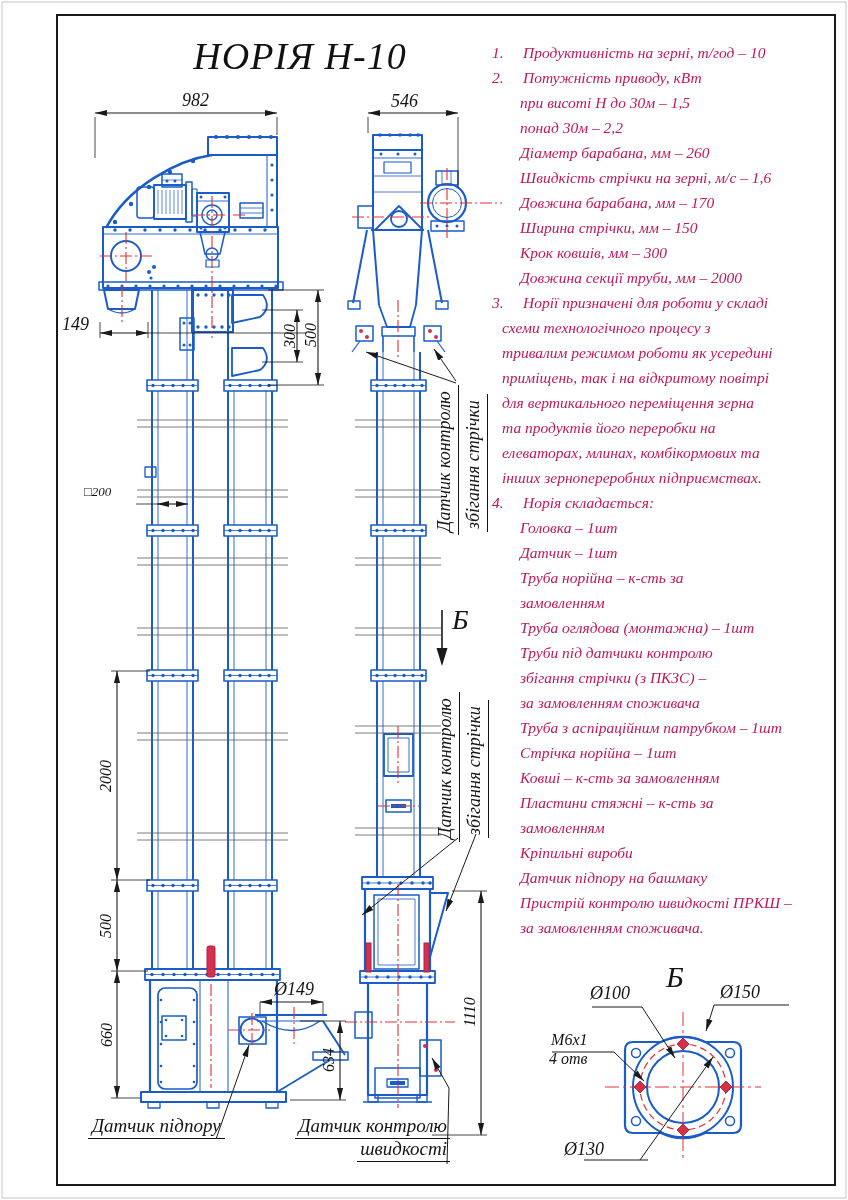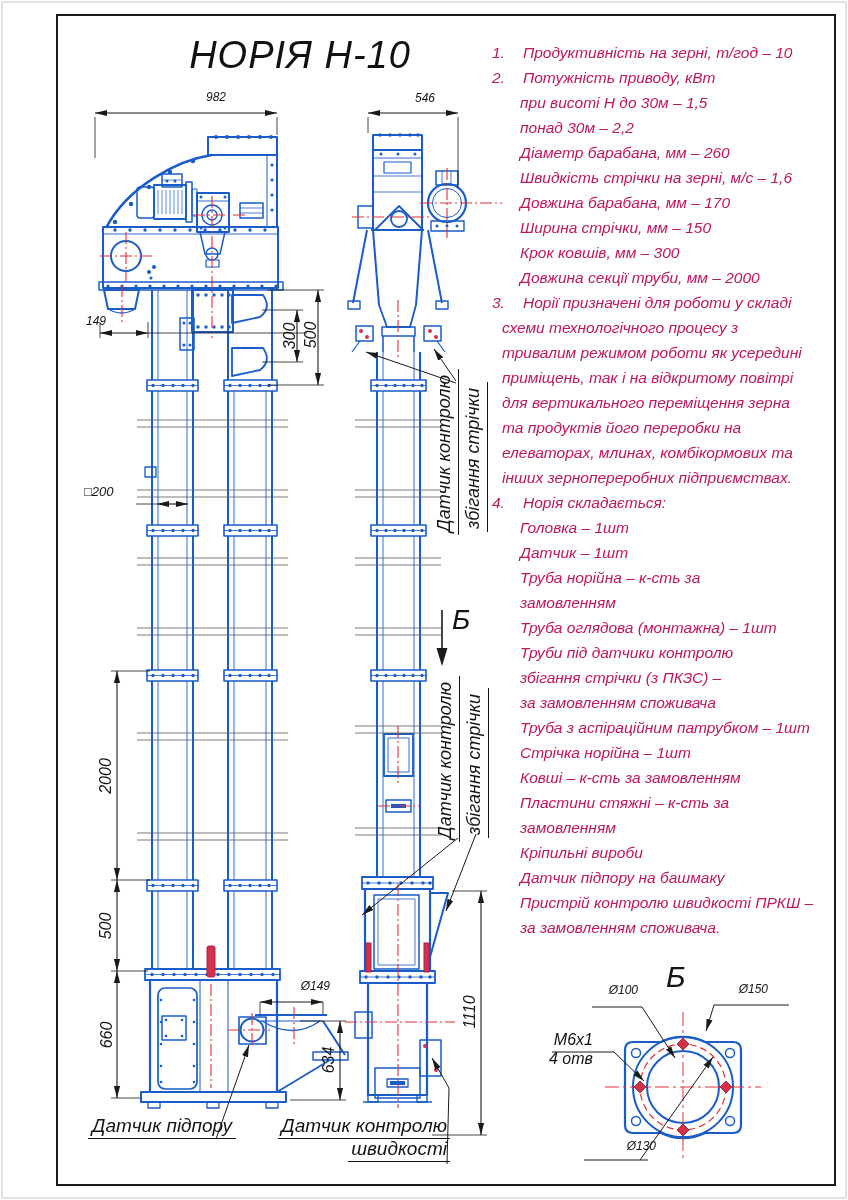--- a/index.html
+++ b/index.html
@@ -1,20 +1,20 @@
 <!DOCTYPE html>
 <html><head>
 <meta charset="utf-8">
 <style>
   html,body{margin:0;padding:0;width:848px;height:1200px;background:#fff;}
   #page{position:absolute;left:0;top:0;width:848px;height:1200px;background:#ffffff;overflow:hidden;
-        font-family:Liberation Sans, sans-serif;}
+        font-family:Liberation Serif, serif;}
   .txt{position:absolute;color:#141414;font-style:italic;white-space:nowrap;}
   #title{left:180px;top:34px;width:240px;text-align:center;font-size:38px;letter-spacing:1px;color:#111;}
-  .dim{font-size:12px;text-align:right;}
+  .dim{font-size:18px;text-align:left;}
   .rdim{transform:translate(-50%,-50%) rotate(-90deg);font-size:16px;}
   .rlabel{font-size:18px;line-height:22px;height:24px;transform-origin:left bottom;transform:rotate(-90deg);
           border-bottom:1.6px solid #141414;padding:0 6px 1px 3px;}
   .big{font-size:28px;}
   .ulab{font-size:19px;line-height:20px;border-bottom:1.6px solid #141414;padding:0 4px 2px 4px;}
   #speed-label{left:272px;top:1116px;width:178px;text-align:right;}
   #speed-label div{display:inline-block;font-size:19px;line-height:20px;border-bottom:1.6px solid #141414;
                    padding:0 3px 2px 3px;}
   #m6-label{left:549px;top:1030px;font-size:16px;line-height:19px;text-align:right;}
   #specs{position:absolute;left:492px;top:40px;width:344px;font-size:15.5px;line-height:25px;
@@ -517,21 +517,21 @@
 
 <div class="txt ulab" style="left:88px;top:1116px">Датчик підпору</div>
 <div class="txt" id="speed-label">
   <div>Датчик контролю</div><br>
   <div>швидкості</div>
 </div>
 
 <div class="txt big" style="left:666px;top:960px;font-size:30px">Б</div>
 <div class="txt dim" style="left:590px;top:983px;width:48px">Ø100</div>
 <div class="txt dim" style="left:720px;top:982px;width:48px">Ø150</div>
-<div class="txt dim" style="left:608px;top:1139px;width:48px">Ø130</div>
+<div class="txt dim" style="left:564px;top:1139px;width:48px">Ø130</div>
 <div class="txt" id="m6-label">
   <div>М6х1</div>
   <div>4 отв</div>
 </div>
 
 <div id="specs">
   <div class="sl i0"><span class="n">1.</span><span>Продуктивність на зерні, т/год – 10</span></div>
   <div class="sl i0"><span class="n">2.</span><span>Потужність приводу, кВт</span></div>
   <div class="sl i1"><span>при висоті Н до 30м – 1,5</span></div>
   <div class="sl i1"><span>понад 30м – 2,2</span></div>

